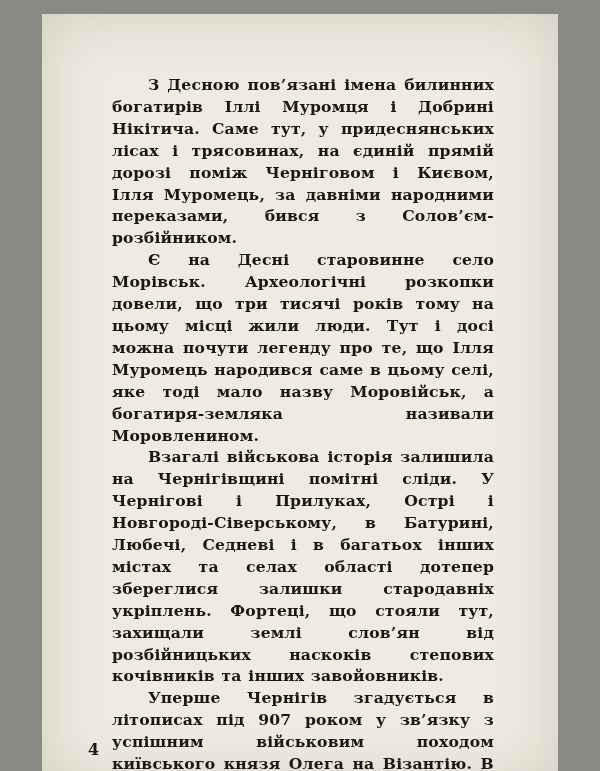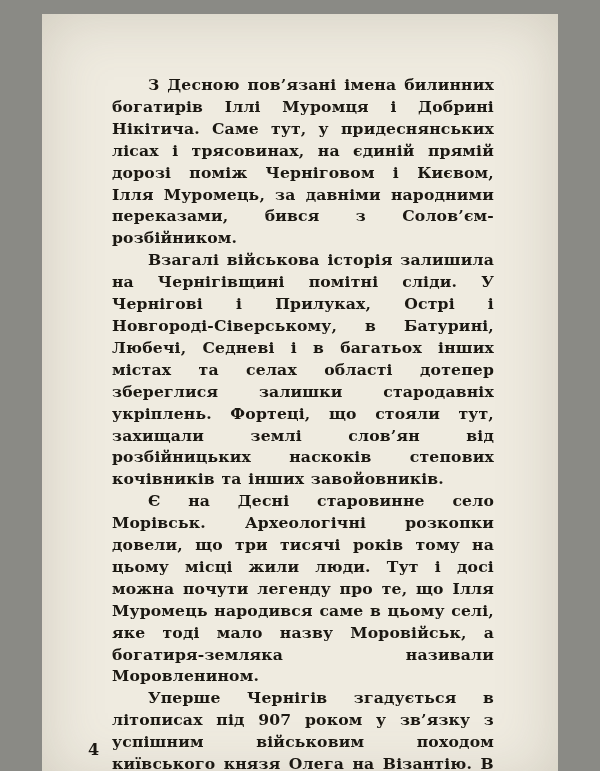--- a/index.html
+++ b/index.html
@@ -44,20 +44,20 @@
     font-weight: 700;
     color: #1b1812;
   }
 </style>
 </head>
 <body>
 
 <div class="page">
   <div class="text-block">
     <p>З Десною пов’язані імена билинних богатирів Іллі Муромця і Добрині Нікітича. Саме тут, у придеснянських лісах і трясовинах, на єдиній прямій дорозі поміж Черніговом і Києвом, Ілля Муромець, за давніми народними переказами, бився з Солов’єм-розбійником.</p>
+    <p>Є на Десні старовинне село Морівськ. Археологічні розкопки довели, що три тисячі років тому на цьому місці жили люди. Тут і досі можна почути легенду про те, що Ілля Муромець народився саме в цьому селі, яке тоді мало назву Моровійськ, а богатиря-земляка називали Моровленином.</p>
     <p>Взагалі військова історія залишила на Чернігівщині помітні сліди. У Чернігові і Прилуках, Острі і Новгороді-Сіверському, в Батурині, Любечі, Седневі і в багатьох інших містах та селах області дотепер збереглися залишки стародавніх укріплень. Фортеці, що стояли тут, захищали землі слов’ян від розбійницьких наскоків степових кочівників та інших завойовників.</p>
-    <p>Є на Десні старовинне село Морівськ. Археологічні розкопки довели, що три тисячі років тому на цьому місці жили люди. Тут і досі можна почути легенду про те, що Ілля Муромець народився саме в цьому селі, яке тоді мало назву Моровійськ, а богатиря-земляка називали Моровленином.</p>
     <p>Уперше Чернігів згадується в літописах під 907 роком у зв’язку з успішним військовим походом київського князя Олега на Візантію. В XI віці жителі міста відбили кілька нападів половецьких племен. Волелюбний новгород-сіверський князь Ігор Святославович 1185 року очолив похід проти половців, історія якого лягла в основу геніального «Слова о полку Ігоревім».</p>
     <p>У 1239 році ослаблене міжусобною боротьбою Чернігівське князівство зазнало спустошливої навали татаро-монгольських завойовників. Міста і фортеці Чернігів, Прилуки, Уненеж (Ніжин), Остер, Новгород-Сіверський, Любеч, Сновськ та багато інших були зруйновані і спалені. Споконвічний слов’янський край більш як на 100 років підпав під ярмо татарських ханів.</p>
 
   </div>
   <div class="page-number">4</div>
 </div>
 
 </body></html>

